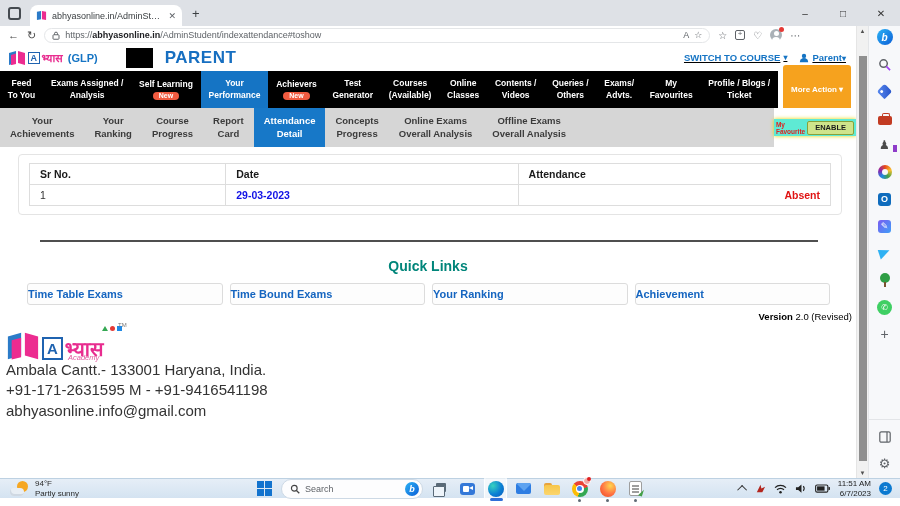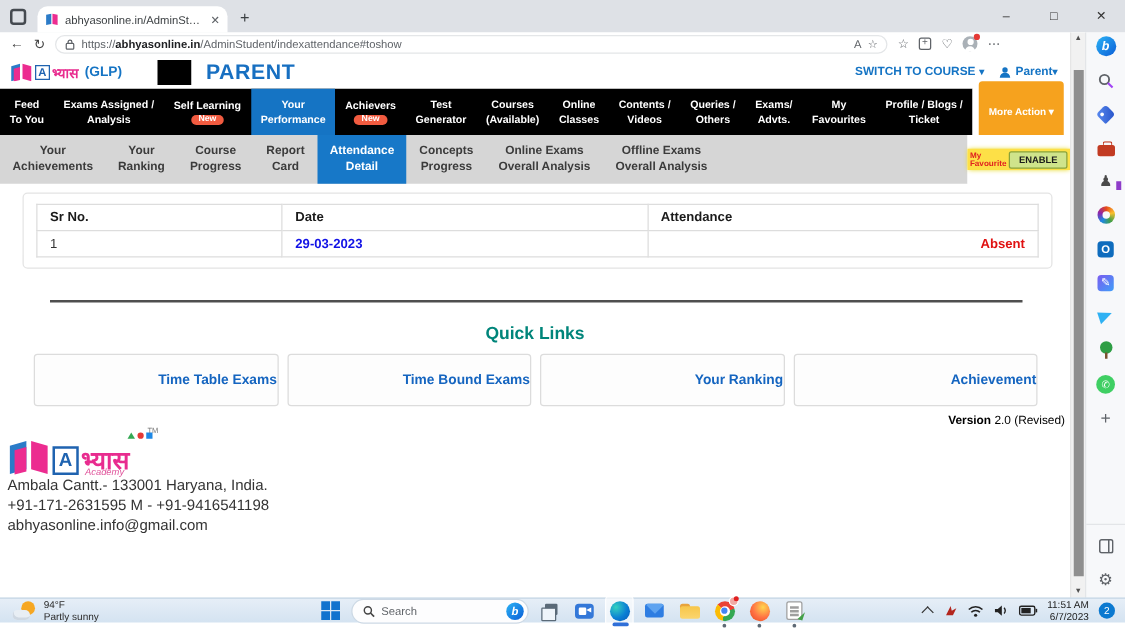--- a/index.html
+++ b/index.html
@@ -65,70 +65,70 @@
   
   .page { position:absolute; left:0; top:44px; width:856px; height:434px; background:#fff; overflow:hidden; }
 
   .site-header { height:27px; display:flex; align-items:center; padding:0 10px 0 8px; }
   .logo { display:flex; align-items:center; gap:2px; position:relative; }
   .box-a { border:1.5px solid #1f63b0; color:#1f63b0; font-weight:bold; font-size:9px; padding:0 1.5px; line-height:10px; }
   .dev-word { color:#e82c8f; font-weight:bold; font-size:11px; }
   .glp { color:#1574c4; font-size:11px; font-weight:bold; margin-left:5px; }
   .black-box { width:27px; height:20px; background:#000; margin-left:28px; }
   .page-title { color:#176fc1; font-size:17px; font-weight:bold; letter-spacing:0.5px; margin-left:12px; }
-  .hdr-right { margin-left:auto; display:flex; align-items:center; gap:12px; }
+  .hdr-right { margin-left:auto; display:flex; align-items:center; gap:12px;text-decoration:underline; }
   .hdr-link { color:#1574c4; font-size:9.5px; font-weight:bold; display:flex; align-items:center; gap:3px; }
   .caret::after { content:"▾"; font-size:8px; }
 
   .mainnav { height:37px; display:flex; }
   .nav-items { width:778px; background:#000; display:flex; }
   .nav-item { flex:1 1 auto; display:flex; flex-direction:column; align-items:center; justify-content:center; padding:0 6px; text-align:center; }
   .nav-item .lbl { color:#fff; font-size:8.5px; font-weight:bold; white-space:pre-line; line-height:1.3; }
   .nav-item.active { background:#1574c4; }
   .new-badge { background:#f15b40; color:#fff; font-size:7px; font-weight:bold; border-radius:7px; padding:0.5px 6px; margin-top:1px; }
   .more-area { flex:1; background:#fff; display:flex; align-items:center; justify-content:center; }
   .more-btn { background:#f6a21e; color:#fff; font-size:8px; font-weight:bold; border:none; border-radius:3px; padding:20px 8px; display:flex; align-items:center; gap:2px; }
 
   .subnav { height:39px; display:flex; }
   .subnav-items { width:778px; background:#d6d6d6; display:flex; }
   .sub-item { display:flex; align-items:center; justify-content:center; padding:0 10px; text-align:center; font-size:9.5px; font-weight:bold; color:#3b3b3b; white-space:pre-line; line-height:1.3; }
   .sub-item.active { background:#1778c8; color:#fff; }
   .fav-area { flex:1; background:#fff; display:flex; align-items:center; justify-content:center; }
-  .fav-badge { background:#fde047; display:flex; align-items:center; padding:1.5px 2px; box-shadow:0 0 4px #e3d400; }
+  .fav-badge { background:#5eead4; display:flex; align-items:center; padding:1.5px 2px; box-shadow:0 0 4px #e3d400; }
   .fav-label { color:#e02020; font-size:6.5px; font-weight:bold; margin-right:2px; }
   .enable-btn { background:#cfe48b; border:1px solid #88a23a; color:#1b1b1b; font-size:7.5px; font-weight:bold; padding:1.5px 7px; border-radius:2px; }
 
   .card { margin:7px 14px 0 18px; border:1px solid #e4e4e4; border-radius:4px; padding:8px 10px; }
   table { width:100%; border-collapse:collapse; }
   th, td { border:1px solid #ddd; font-size:10.5px; text-align:left; padding:4px 10px; }
   th { color:#1b1b1b; font-weight:bold; }
   td { color:#333; }
   .cell-date { color:#1212e6; font-weight:bold; }
   .cell-absent { color:#e01212; font-weight:bold;text-align:right; }
   col.c1 { width:24.5%; } col.c2 { width:36.5%; } col.c3 { width:39%; }
 
   .divider { height:2px; background:#4f4f4f; margin:25px 38px 0 40px; }
   .ql-title { text-align:center; color:#00857a; font-size:14px; font-weight:bold; margin-top:16px; }
   .ql-row { display:flex; gap:7px; margin:9px 26px 0 27px; }
-  .ql-btn { flex:1; background:#fdfdfd; border:1px solid #dcdcdc; border-radius:3px; text-align:right; padding:14px 0; color:#1565c0; font-size:11px; font-weight:bold; }
+  .ql-btn { flex:1; background:#fdfdfd; border:1px solid #dcdcdc; border-radius:3px; text-align:left; padding:4px 0; color:#1565c0; font-size:11px; font-weight:bold; }
   .version-line { text-align:right; font-size:9.5px; color:#000; margin-top:6px; padding-right:4px; }
   .version-line .vlabel { font-weight:bold; }
 
   .footer { margin:2px 0 0 6px; }
   .f-logo { display:flex; align-items:flex-end; gap:2px; position:relative; width:150px; height:36px; }
   .f-box-a { border:2px solid #1f63b0; color:#1f63b0; font-weight:bold; font-size:15px; padding:0 3px; line-height:19px; }
   .f-dev { color:#e82c8f; font-weight:bold; font-size:20px; line-height:22px; }
   .f-academy { position:absolute; left:62px; bottom:-2px; color:#e0559c; font-size:7.5px; font-style:italic; }
   .f-tm { position:absolute; left:112px; top:-2px; font-size:6px; color:#777; }
   .f-dots { position:absolute; left:96px; top:2px; display:flex; gap:2px; }
   .dot-g { width:0; height:0; border-left:3px solid transparent; border-right:3px solid transparent; border-bottom:5px solid #34a853; }
   .dot-r { width:5px; height:5px; border-radius:50%; background:#e53935; }
   .dot-b { width:5px; height:5px; background:#1e88e5; }
   .f-org { font-size:11px; font-weight:bold; color:#222; margin-top:4px; }
-  .f-line { font-size:12px; color:#333; line-height:1.35; }
+  .f-line { font-size:15px; color:#333; line-height:1.35; }
 
   
   .taskbar { position:absolute; left:0; top:478px; width:900px; height:20px; background:linear-gradient(#e6eef7,#d4e3f1); border-top:1px solid #bdd1e2; display:flex; align-items:center; }
   .weather { display:flex; align-items:center; gap:5px; padding-left:10px; }
   .weather-icon { position:relative; width:20px; height:18px; }
   .weather-icon::before { content:""; position:absolute; right:2px; top:1px; width:11px; height:11px; border-radius:50%; background:#f6a722; }
   .weather-icon::after { content:""; position:absolute; left:0; bottom:2px; width:14px; height:8px; border-radius:7px; background:#e8eef4; box-shadow:1px -2px 0 #cfd8e2 inset; }
   .weather-txt { font-size:8px; color:#2b2b2b; line-height:1.2; }
   .tb-center { position:absolute; left:50%; transform:translateX(-50%); display:flex; align-items:center; gap:5px; height:100%; }
   .win-logo { width:15px; height:15px; display:grid; grid-template-columns:7px 7px; grid-template-rows:7px 7px; gap:1px; }

